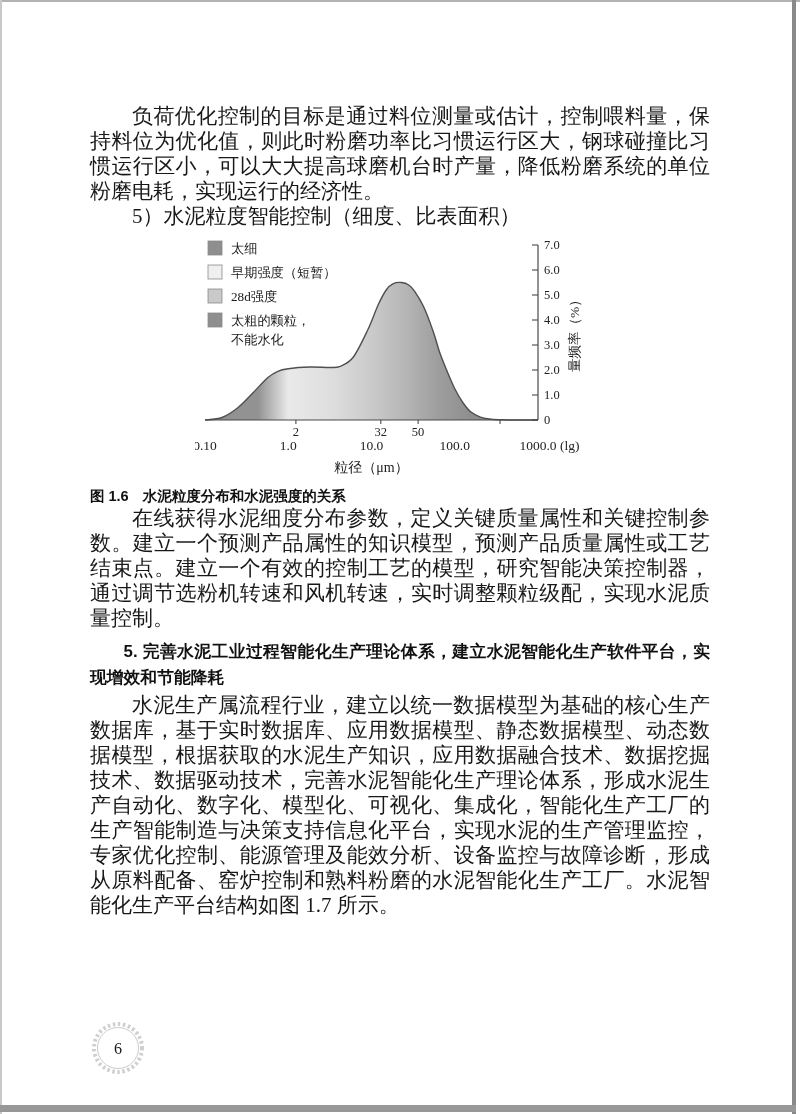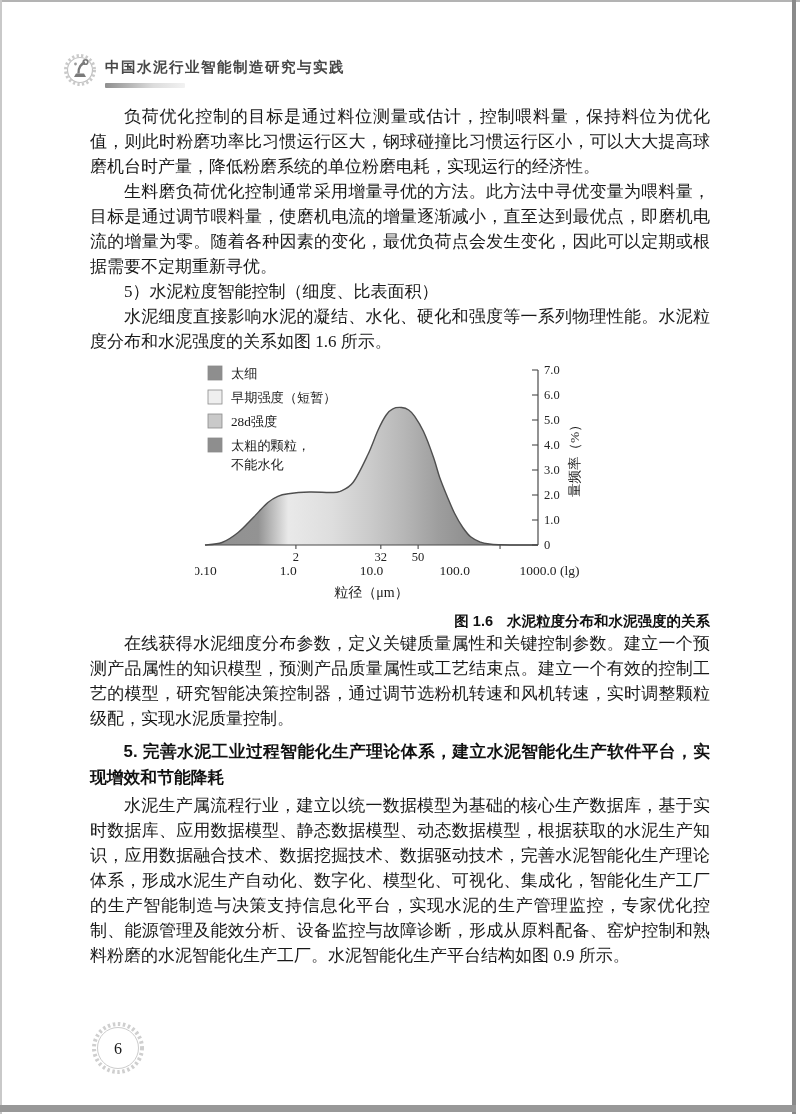--- a/index.html
+++ b/index.html
@@ -25,72 +25,56 @@
   }
   .hdr-bar {
     margin-top:6px; width:80px; height:5px;
     background:linear-gradient(to right,#8f8f8f 0%,#b5b5b5 30%,#dcdcdc 60%,#f2f2f2 100%);
     border-radius:1px;
   }
 
   
   .content { position:absolute; left:90px; top:104px; width:620px; }
   p.body {
-    font-size:17px; line-height:25px; text-align:justify; text-justify:inter-ideograph;
+    font-size:21px; line-height:25px; text-align:justify; text-justify:inter-ideograph;
     text-indent:2em; color:#181818;
   }
   p.h5 {
     font-size:16.8px; line-height:26px; font-weight:bold; text-align:justify;
     text-indent:2em; color:#111; margin-top:8px;
     font-family:"Liberation Sans","DejaVu Sans",sans-serif;
   }
   p.after-h5 { margin-top:2px; }
 
   
   .figure { width:410px; margin:8px auto 0 auto; }
   .caption {
-    margin-top:8px; text-align:right; font-weight:bold; font-size:14.5px; color:#111;
+    margin-top:8px; text-align:left; font-weight:bold; font-size:14.5px; color:#111;
     font-family:"Liberation Sans","DejaVu Sans",sans-serif;
   }
   .cap-gap { display:inline-block; width:14px; }
   .p5 { }
 
   
   .pagenum-wrap { position:absolute; left:90px; top:1020px; width:56px; height:56px; }
 </style>
 </head>
 <body>
 
 <div class="page">
 
   <div class="edge-top"></div>
   <div class="edge-left"></div>
   <div class="edge-right"></div>
   <div class="edge-bottom"></div>
 
-  <div class="hdr">
-    <svg class="hdr-logo" viewBox="0 0 36 46">
-      <circle cx="18" cy="22" r="14.5" fill="none" stroke="#cacaca" stroke-width="3" stroke-dasharray="2.3 2.3"></circle>
-      <circle cx="18" cy="22" r="12.5" fill="#ffffff" stroke="#c2c2c2" stroke-width="1.2"></circle>
-      <path d="M12 29 h12 l-2 -3.5 h-8 z" fill="#7a7a7a"></path>
-      <path d="M16.5 25.5 C16 19.5 19.5 15.5 23 14.5" fill="none" stroke="#7a7a7a" stroke-width="2.4"></path>
-      <circle cx="23.5" cy="14" r="2.3" fill="none" stroke="#7a7a7a" stroke-width="1.6"></circle>
-      <circle cx="13.5" cy="16" r="1.4" fill="#9a9a9a"></circle>
-    </svg>
-    <div class="hdr-text">
-      <div class="hdr-title">中国水泥行业智能制造研究与实践</div>
-      <div class="hdr-bar"></div>
-    </div>
-  </div>
 
   <div class="content">
     <p class="body">负荷优化控制的目标是通过料位测量或估计，控制喂料量，保持料位为优化值，则此时粉磨功率比习惯运行区大，钢球碰撞比习惯运行区小，可以大大提高球磨机台时产量，降低粉磨系统的单位粉磨电耗，实现运行的经济性。</p>
-    <p class="body">生料磨负荷优化控制通常采用增量寻优的方法。此方法中寻优变量为喂料量，目标是通过调节喂料量，使磨机电流的增量逐渐减小，直至达到最优点，即磨机电流的增量为零。随着各种因素的变化，最优负荷点会发生变化，因此可以定期或根据需要不定期重新寻优。</p>
     <p class="body">5）水泥粒度智能控制（细度、比表面积）</p>
-    <p class="body">水泥细度直接影响水泥的凝结、水化、硬化和强度等一系列物理性能。水泥粒度分布和水泥强度的关系如图 1.6 所示。</p>
 
     <div class="figure">
       <svg id="chart-svg" width="410" height="238" viewBox="0 0 410 238">
         <defs>
           <linearGradient id="fillGrad" gradientUnits="userSpaceOnUse" x1="10" y1="0" x2="343" y2="0">
               <stop offset="0" stop-color="#909090"></stop>
               <stop offset="0.16" stop-color="#939393"></stop>
               <stop offset="0.25" stop-color="#e9e9e9"></stop>
               <stop offset="0.38" stop-color="#dedede"></stop>
               <stop offset="0.5" stop-color="#cacaca"></stop>
@@ -152,21 +136,21 @@
         <text id="y-title" x="384" y="95.5" text-anchor="middle" font-size="13.5" font-family="&quot;Liberation Serif&quot;,&quot;DejaVu Serif&quot;,serif" fill="#1a1a1a" transform="rotate(-90 384 95.5)">量频率（%）</text>
         <text id="x-title" x="176.5" y="235" text-anchor="middle" font-size="14" font-family="&quot;Liberation Serif&quot;,&quot;DejaVu Serif&quot;,serif" fill="#1a1a1a">粒径（μm）</text>
       </svg>
     </div>
     <div class="caption">
       <span>图 1.6</span><span class="cap-gap"></span><span>水泥粒度分布和水泥强度的关系</span>
     </div>
 
     <p class="body p5">在线获得水泥细度分布参数，定义关键质量属性和关键控制参数。建立一个预测产品属性的知识模型，预测产品质量属性或工艺结束点。建立一个有效的控制工艺的模型，研究智能决策控制器，通过调节选粉机转速和风机转速，实时调整颗粒级配，实现水泥质量控制。</p>
     <p class="h5">5. 完善水泥工业过程智能化生产理论体系，建立水泥智能化生产软件平台，实现增效和节能降耗</p>
-    <p class="body after-h5">水泥生产属流程行业，建立以统一数据模型为基础的核心生产数据库，基于实时数据库、应用数据模型、静态数据模型、动态数据模型，根据获取的水泥生产知识，应用数据融合技术、数据挖掘技术、数据驱动技术，完善水泥智能化生产理论体系，形成水泥生产自动化、数字化、模型化、可视化、集成化，智能化生产工厂的生产智能制造与决策支持信息化平台，实现水泥的生产管理监控，专家优化控制、能源管理及能效分析、设备监控与故障诊断，形成从原料配备、窑炉控制和熟料粉磨的水泥智能化生产工厂。水泥智能化生产平台结构如图 0.9 所示。</p>
+    <p class="body after-h5">水泥生产属流程行业，建立以统一数据模型为基础的核心生产数据库，基于实时数据库、应用数据模型、静态数据模型、动态数据模型，根据获取的水泥生产知识，应用数据融合技术、数据挖掘技术、数据驱动技术，完善水泥智能化生产理论体系，形成水泥生产自动化、数字化、模型化、可视化、集成化，智能化生产工厂的生产智能制造与决策支持信息化平台，实现水泥的生产管理监控，专家优化控制、能源管理及能效分析、设备监控与故障诊断，形成从原料配备、窑炉控制和熟料粉磨的水泥智能化生产工厂。水泥智能化生产平台结构如图 1.7 所示。</p>
   </div>
 
   <div class="pagenum-wrap">
     <svg width="56" height="56" viewBox="0 0 56 56">
       <circle cx="28" cy="28" r="24" fill="none" stroke="#cfcfcf" stroke-width="4" stroke-dasharray="2.5 2.6"></circle>
       <circle cx="28" cy="28" r="20.5" fill="#ffffff" stroke="#cccccc" stroke-width="1"></circle>
       <text x="28" y="34" text-anchor="middle" font-size="16" font-family="&quot;Liberation Serif&quot;,&quot;DejaVu Serif&quot;,serif" fill="#1a1a1a">6</text>
     </svg>
   </div>
 

